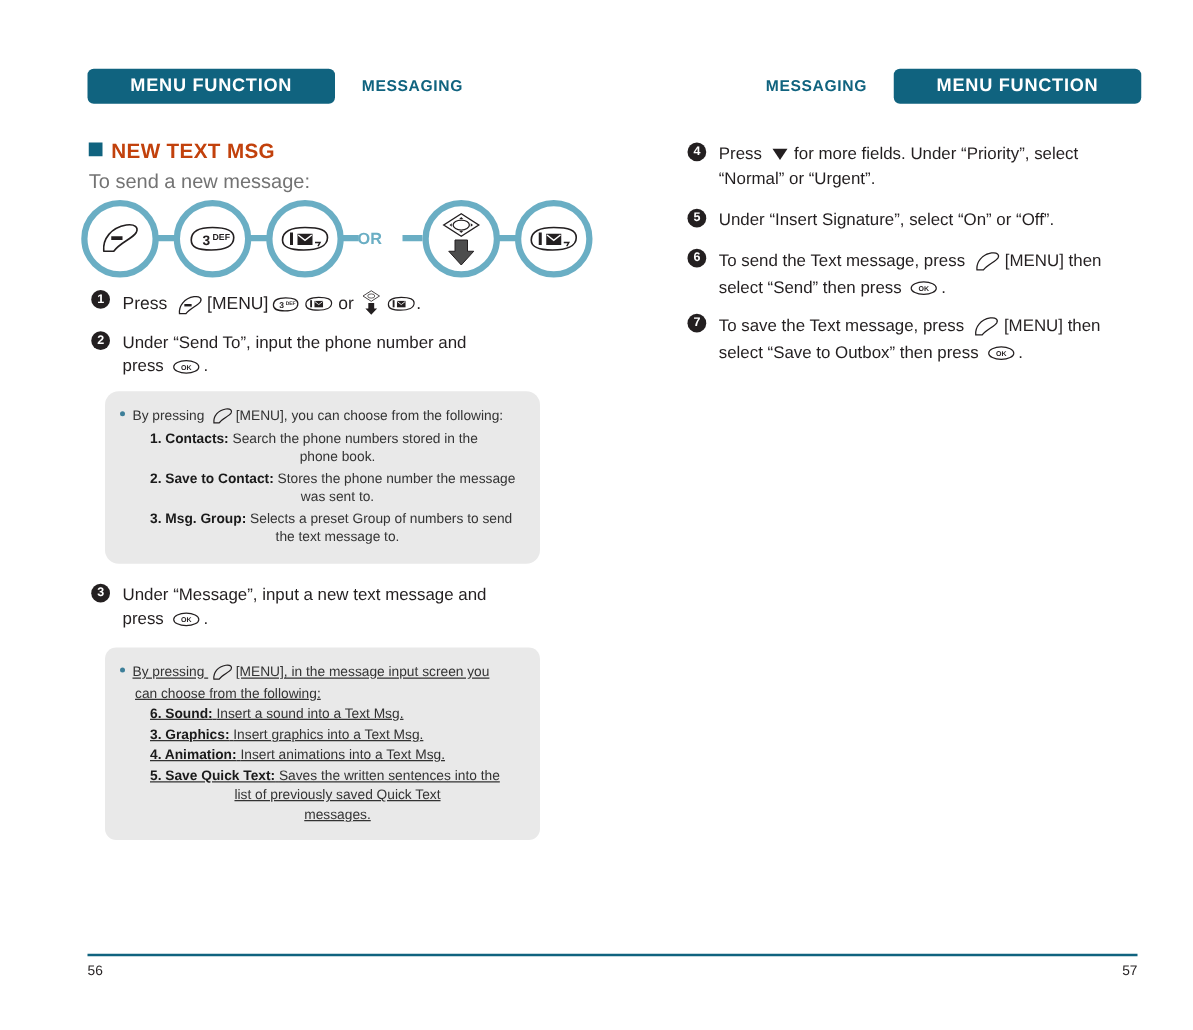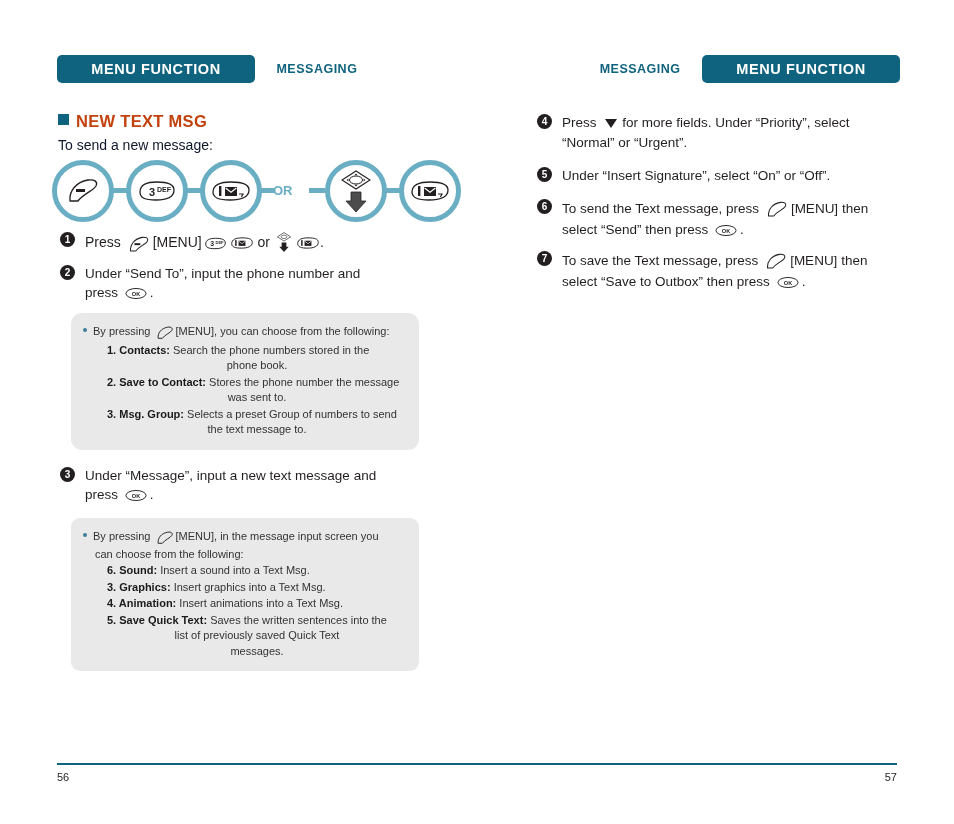--- a/index.html
+++ b/index.html
@@ -1,21 +1,21 @@
 <!DOCTYPE html>
 <html><head>
 <meta charset="utf-8">
 <style>
   html,body{margin:0;padding:0;}
   body{
     width:954px;height:824px;background:#ffffff;
     font-family:"Liberation Sans", sans-serif;
     color:#231f20;overflow:hidden;position:relative;
   }
-  .page{position:absolute;top:0;left:0;width:762px;height:824px;}
+  .page{position:absolute;top:0;left:13px;width:762px;height:824px;}
 
   
   .hdr{position:absolute;height:28px;}
   .hdr-left{left:57px;top:55px;width:430px;}
   .hdr-right{left:490px;top:55px;width:410px;}
   .pill{
     background:#10637f;color:#ffffff;border-radius:5px;
     font-size:14.5px;font-weight:bold;letter-spacing:.6px;
     height:28px;line-height:28px;text-align:center;
     display:inline-block;vertical-align:top;
@@ -33,21 +33,21 @@
   
   .h2wrap{position:absolute;left:58px;top:112px;}
   .sqbullet{
     display:inline-block;width:11px;height:11px;background:#10637f;
     vertical-align:middle;margin-right:7px;position:relative;top:-2px;
   }
   .h2{
     display:inline-block;color:#c2410c;font-size:16.5px;font-weight:bold;
     letter-spacing:.3px;vertical-align:middle;
   }
-  .sub{position:absolute;left:58px;top:137px;font-size:14px;color:#0f172a;}
+  .sub{position:absolute;left:58px;top:137px;font-size:16px;color:#737373;}
 
   
   .diagram{position:absolute;left:52px;top:160px;width:390px;height:64px;}
   .circ{
     position:absolute;width:62px;height:62px;border-radius:50%;
     border:5px solid #6aaec4;box-sizing:border-box;background:#fff;
     display:flex;align-items:center;justify-content:center;
   }
   .conn{position:absolute;height:5px;background:#6aaec4;top:28px;}
   .ortxt{
@@ -258,21 +258,21 @@
       <span>press</span>
       <span class="inline-ic" style="top:2px;margin:0 2px;">
         <svg width="24" height="13" viewBox="0 0 40 22">
           <ellipse cx="20" cy="11" rx="17" ry="8.5" fill="#fff" stroke="#231f20" stroke-width="1.6"></ellipse>
           <text x="20" y="15" text-anchor="middle" font-family="'Liberation Sans',sans-serif" font-size="9.5" font-weight="bold" fill="#231f20">OK</text>
         </svg>
       </span><span>.</span>
     </span>
   </div>
 
-  <div class="note" style="left:71px;top:518px;width:348px;padding:10px 12px 12px 12px;box-sizing:border-box;">
+  <div class="note" style="left:71px;top:518px;width:348px;padding:10px 12px 12px 12px;box-sizing:border-box;text-decoration:underline;">
     <span class="nline">
       <span class="bul"></span><span>By pressing</span>
       <span class="inline-ic" style="top:3px;margin:0 2px;">
         <svg width="18" height="14" viewBox="0 0 34 26">
           <path d="M4 23 C3 13 10 4 22 2 C29 1 32 4 30 8 C27 13 17 16 12 23 Z" fill="#e9e9e9" stroke="#231f20" stroke-width="1.8"></path>
         </svg>
       </span><span>[MENU], in the message input screen you</span>
     </span>
     <span class="nline" style="padding-left:12px;">can choose from the following:</span>
 

